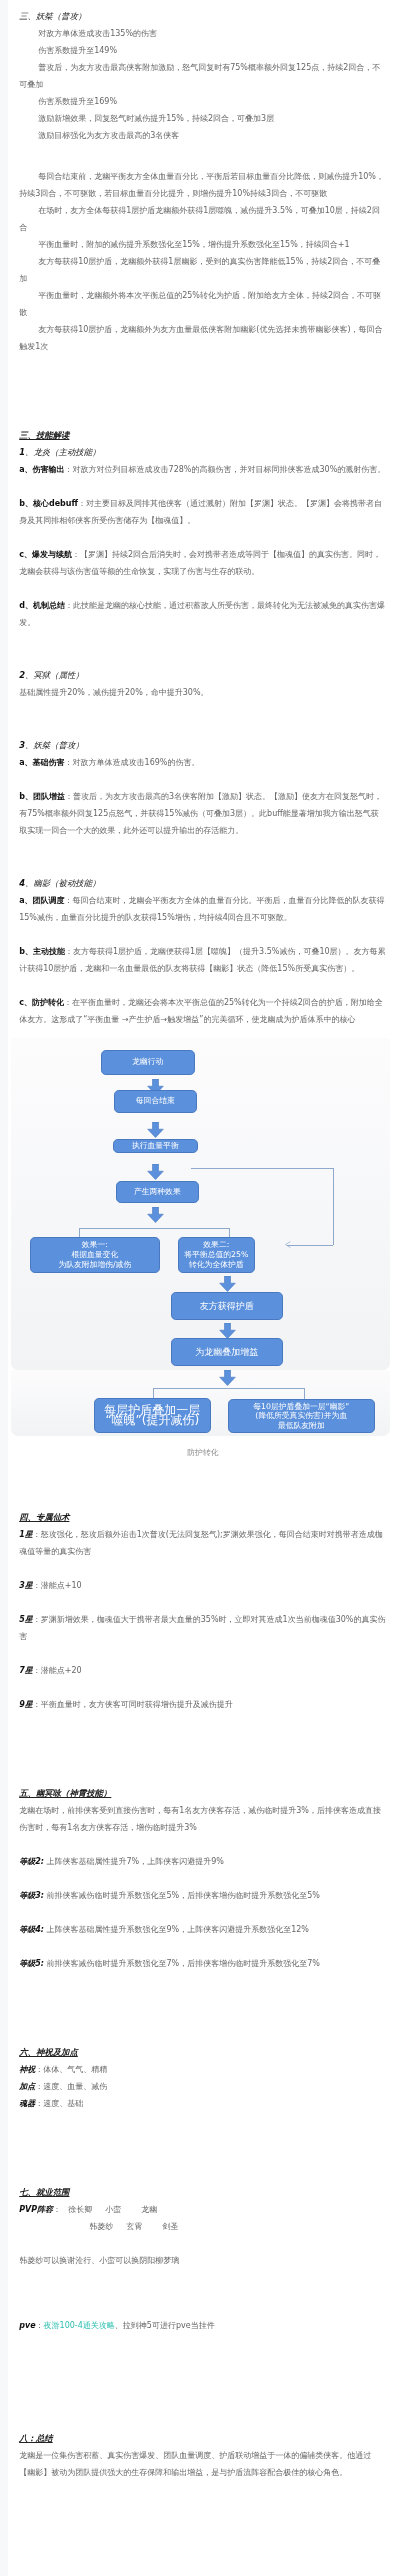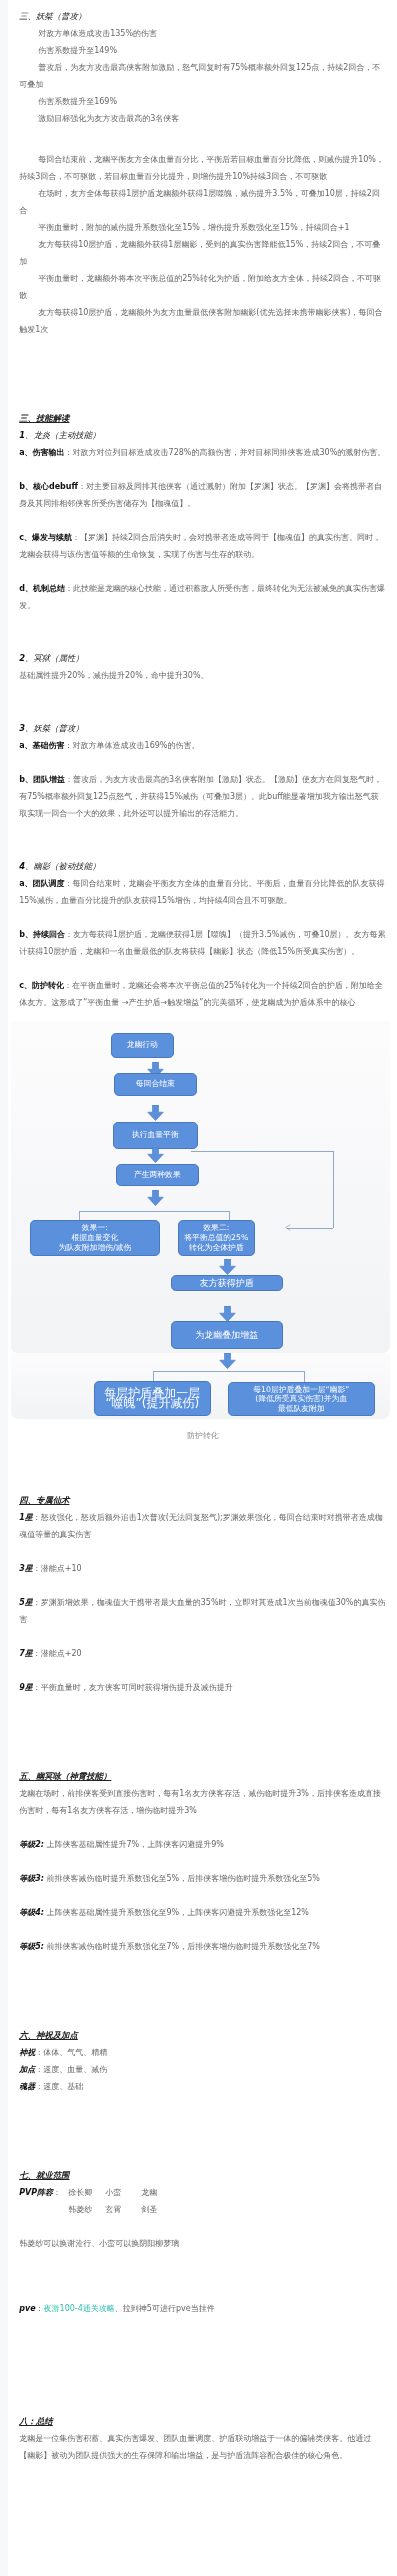--- a/index.html
+++ b/index.html
@@ -68,20 +68,21 @@
 </head>
 <body>
 
 <div class="page">
 
   <h3 class="h-sub">三、妖桀（普攻）</h3>
   <p class="ind">对敌方单体造成攻击135%的伤害</p>
   <p class="ind">伤害系数提升至149%</p>
   <p class="ind">普攻后，为友方攻击最高侠客附加激励，怒气回复时有75%概率额外回复125点，持续2回合，不可叠加</p>
   <p class="ind">伤害系数提升至169%</p>
+  <p class="ind">激励新增效果，回复怒气时减伤提升15%，持续2回合，可叠加3层</p>
   <p class="ind">激励目标强化为友方攻击最高的3名侠客</p>
 
   <div class="gap40"></div>
 
   <p class="ind">每回合结束前，龙幽平衡友方全体血量百分比，平衡后若目标血量百分比降低，则减伤提升10%，持续3回合，不可驱散，若目标血量百分比提升，则增伤提升10%持续3回合，不可驱散</p>
   <p class="ind">在场时，友方全体每获得1层护盾龙幽额外获得1层噬魄，减伤提升3.5%，可叠加10层，持续2回合</p>
   <p class="ind">平衡血量时，附加的减伤提升系数强化至15%，增伤提升系数强化至15%，持续回合+1</p>
   <p class="ind">友方每获得10层护盾，龙幽额外获得1层幽影，受到的真实伤害降能低15%，持续2回合，不可叠加</p>
   <p class="ind">平衡血量时，龙幽额外将本次平衡总值的25%转化为护盾，附加给友方全体，持续2回合，不可驱散</p>
   <p class="ind">友方每获得10层护盾，龙幽额外为友方血量最低侠客附加幽影(优先选择未携带幽影侠客)，每回合触发1次</p>
@@ -108,34 +109,34 @@
   <h4 class="h-sub"><span class="num">3</span><span>、妖桀（普攻）</span></h4>
   <p><span class="lbl">a、基础伤害</span><span>：对敌方单体造成攻击169%的伤害。</span></p>
   <div class="gap28"></div>
   <p><span class="lbl">b、团队增益</span><span>：普攻后，为友方攻击最高的3名侠客附加【激励】状态。【激励】使友方在回复怒气时，有75%概率额外回复125点怒气，并获得15%减伤（可叠加3层）。此buff能显著增加我方输出怒气获取实现一回合一个大的效果，此外还可以提升输出的存活能力。</span></p>
 
   <div class="gap60"></div>
 
   <h4 class="h-sub"><span class="num">4</span><span>、幽影（被动技能）</span></h4>
   <p><span class="lbl">a、团队调度</span><span>：每回合结束时，龙幽会平衡友方全体的血量百分比。平衡后，血量百分比降低的队友获得15%减伤，血量百分比提升的队友获得15%增伤，均持续4回合且不可驱散。</span></p>
   <div class="gap28"></div>
-  <p><span class="lbl">b、持续回合</span><span>：友方每获得1层护盾，龙幽便获得1层【噬魄】（提升3.5%减伤，可叠10层）。友方每累计获得10层护盾，龙幽和一名血量最低的队友将获得【幽影】状态（降低15%所受真实伤害）。</span></p>
+  <p><span class="lbl">b、主动技能</span><span>：友方每获得1层护盾，龙幽便获得1层【噬魄】（提升3.5%减伤，可叠10层）。友方每累计获得10层护盾，龙幽和一名血量最低的队友将获得【幽影】状态（降低15%所受真实伤害）。</span></p>
   <div class="gap28"></div>
   <p><span class="lbl">c、防护转化</span><span>：在平衡血量时，龙幽还会将本次平衡总值的25%转化为一个持续2回合的护盾，附加给全体友方。这形成了“平衡血量 →产生护盾→触发增益”的完美循环，使龙幽成为护盾体系中的核心</span></p>
 
   <div class="figure">
-    <div class="fbox" style="left:100px;top:12px;width:63px;height:25px;">龙幽行动</div>
+    <div class="fbox" style="left:90px;top:12px;width:94px;height:25px;">龙幽行动</div>
     <svg class="farrow" style="left:136px;top:41px;" viewBox="0 0 28 26">
         <path d="M9 0 H19 V12 H27 L14 26 L1 12 H9 Z" fill="#5b90dc" stroke="#4878c0" stroke-width="1"></path>
       </svg>
     <div class="fbox" style="left:103px;top:52px;width:83px;height:23px;">每回合结束</div>
     <svg class="farrow" style="left:136px;top:84px;" viewBox="0 0 28 26">
         <path d="M9 0 H19 V12 H27 L14 26 L1 12 H9 Z" fill="#5b90dc" stroke="#4878c0" stroke-width="1"></path>
       </svg>
-    <div class="fbox" style="left:102px;top:101px;width:85px;height:27px;">执行血量平衡</div>
+    <div class="fbox" style="left:102px;top:101px;width:85px;height:14px;">执行血量平衡</div>
     <svg class="farrow" style="left:136px;top:126px;" viewBox="0 0 28 26">
         <path d="M9 0 H19 V12 H27 L14 26 L1 12 H9 Z" fill="#5b90dc" stroke="#4878c0" stroke-width="1"></path>
       </svg>
     <div class="fbox" style="left:105px;top:143px;width:83px;height:21.6px;">产生两种效果</div>
     <svg class="farrow" style="left:136px;top:169px;" viewBox="0 0 28 26">
         <path d="M9 0 H19 V12 H27 L14 26 L1 12 H9 Z" fill="#5b90dc" stroke="#4878c0" stroke-width="1"></path>
       </svg>
 
     <div class="fline" style="left:68px;top:190px;width:150px;height:0.6px;"></div>
     <div class="fline" style="left:68px;top:190px;width:0.6px;height:9.6px;"></div>
@@ -150,21 +151,21 @@
 
     <div class="fbox" style="left:19px;top:199px;width:130px;height:36px;">效果一:
 根据血量变化
 为队友附加增伤/减伤</div>
     <div class="fbox" style="left:167px;top:199px;width:77px;height:36px;">效果二:
 将平衡总值的25%
 转化为全体护盾</div>
     <svg class="farrow" style="left:208px;top:238px;" viewBox="0 0 28 26">
         <path d="M9 0 H19 V12 H27 L14 26 L1 12 H9 Z" fill="#5b90dc" stroke="#4878c0" stroke-width="1"></path>
       </svg>
-    <div class="fbox" style="left:160px;top:254px;width:112px;height:16px;font-size:9px;">友方获得护盾</div>
+    <div class="fbox" style="left:160px;top:254px;width:112px;height:28px;font-size:9px;">友方获得护盾</div>
     <svg class="farrow" style="left:208px;top:285px;" viewBox="0 0 28 26">
         <path d="M9 0 H19 V12 H27 L14 26 L1 12 H9 Z" fill="#5b90dc" stroke="#4878c0" stroke-width="1"></path>
       </svg>
     <div class="fbox" style="left:160px;top:300px;width:112px;height:28px;font-size:9px;">为龙幽叠加增益</div>
   </div>
   <div class="figure" style="height:66px;margin-top:0;border-radius:0 0 7.2px 7.2px;">
     <svg class="farrow" style="left:208px;top:0px;" viewBox="0 0 28 26">
         <path d="M9 0 H19 V12 H27 L14 26 L1 12 H9 Z" fill="#5b90dc" stroke="#4878c0" stroke-width="1"></path>
       </svg>
     <div class="fline" style="left:142px;top:18px;width:151px;height:0.6px;"></div>
@@ -215,21 +216,21 @@
 
   <h3 class="h-sec"><b>七、就业范围</b></h3>
   <p style="display:flex;">
     <span style="width:49px;"><span class="lbl-i">PVP阵容</span><span>：</span></span>
     <span style="width:37px;">徐长卿</span>
     <span style="width:36px;">小蛮</span>
     <span>龙幽</span>
   </p>
   <p style="display:flex;">
     <span style="width:49px;"></span>
-    <span style="width:37px;">韩菱纱</span>
+    <span style="width:37px;margin-left:21px;">韩菱纱</span>
     <span style="width:36px;">玄霄</span>
     <span>剑圣</span>
   </p>
   <div class="gap28"></div>
   <p>韩菱纱可以换谢沧行、小蛮可以换阴阳柳梦璃</p>
 
   <div class="gap80"></div>
 
   <p><span class="lbl-i">pve</span><span>：</span><span class="link">夜游100-4通关攻略</span><span>、拉到神5可进行pve当挂件</span></p>
 

